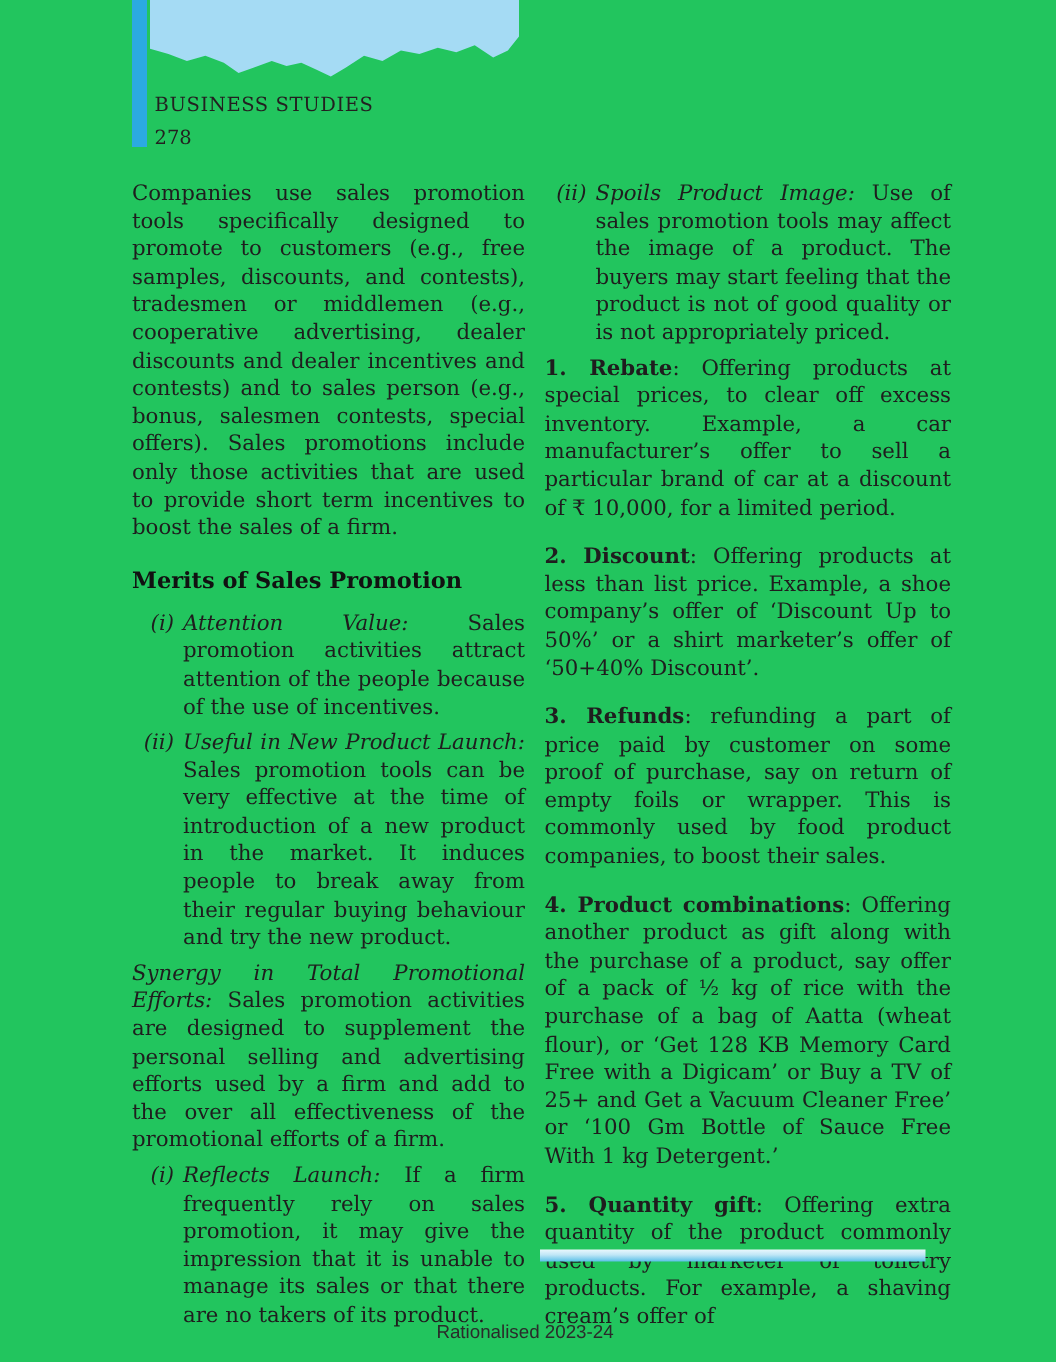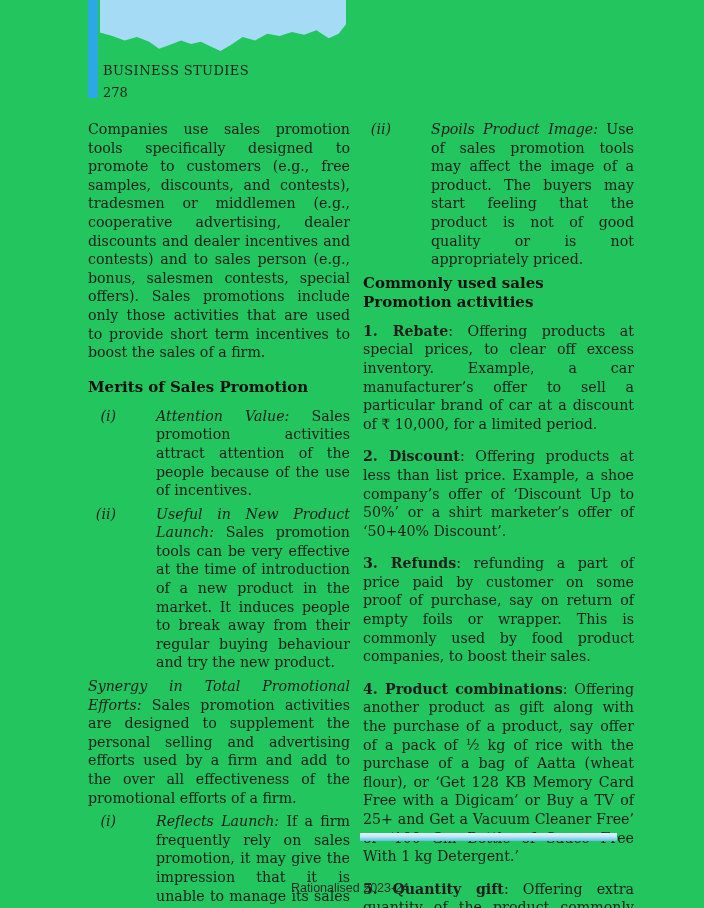--- a/index.html
+++ b/index.html
@@ -36,21 +36,21 @@
   }
   .col{font-size:14.2px;line-height:18.6px;text-align:justify;}
   .col.left{width:262px;}
   .col.right{width:271px;}
   .col p{margin:0 0 14px 0;}
   h3{
     font-size:15px;line-height:19px;margin:16px 0 10px 0;
     font-weight:bold;color:#111;text-align:left;
   }
   .col.right h3{margin-top:2px;}
-  .list-item{display:flex;margin:0 0 5px 0;gap:34px;}
+  .list-item{display:flex;margin:0 0 5px 0;}
   .list-item .li-label{
     flex:0 0 28px;text-align:right;padding-right:6px;
     font-style:italic;
   }
   .list-item .li-content{flex:1;}
   .term-italic{font-style:italic;}
   .term-bold{font-weight:bold;}
   .num-item{margin:0 0 10px 0;}
   
   .bottom-bar{
@@ -101,21 +101,20 @@
         <span class="li-content"><span class="term-italic">Reflects Launch:</span> <span>If a firm frequently rely on sales promotion, it may give the impression that it is unable to manage its sales or that there are no takers of its product.</span></span>
       </div>
     </div>
 
     <div class="col right">
       <div class="list-item">
         <span class="li-label">(ii)</span>
         <span class="li-content"><span class="term-italic">Spoils Product Image:</span> <span>Use of sales promotion tools may affect the image of a product. The buyers may start feeling that the product is not of good quality or is not appropriately priced.</span></span>
       </div>
 
-      <h3>Commonly used sales Promotion activities</h3>
 
       <p class="num-item"><span class="term-bold">1. Rebate</span><span>: Offering products at special prices, to clear off excess inventory. Example, a car manufacturer’s offer to sell a particular brand of car at a discount of ₹ 10,000, for a limited period.</span></p>
 
       <p class="num-item"><span class="term-bold">2. Discount</span><span>: Offering products at less than list price. Example, a shoe company’s offer of ‘Discount Up to 50%’ or a shirt marketer’s offer of ‘50+40% Discount’.</span></p>
 
       <p class="num-item"><span class="term-bold">3. Refunds</span><span>: refunding a part of price paid by customer on some proof of purchase, say on return of empty foils or wrapper. This is commonly used by food product companies, to boost their sales.</span></p>
 
       <p class="num-item"><span class="term-bold">4. Product combinations</span><span>: Offering another product as gift along with the purchase of a product, say offer of a pack of ½ kg of rice with the purchase of a bag of Aatta (wheat flour), or ‘Get 128 KB Memory Card Free with a Digicam’ or Buy a TV of 25+ and Get a Vacuum Cleaner Free’ or ‘100 Gm Bottle of Sauce Free With 1 kg Detergent.’</span></p>
 
       <p class="num-item"><span class="term-bold">5. Quantity gift</span><span>: Offering extra quantity of the product commonly used by marketer of toiletry products. For example, a shaving cream’s offer of</span></p>

